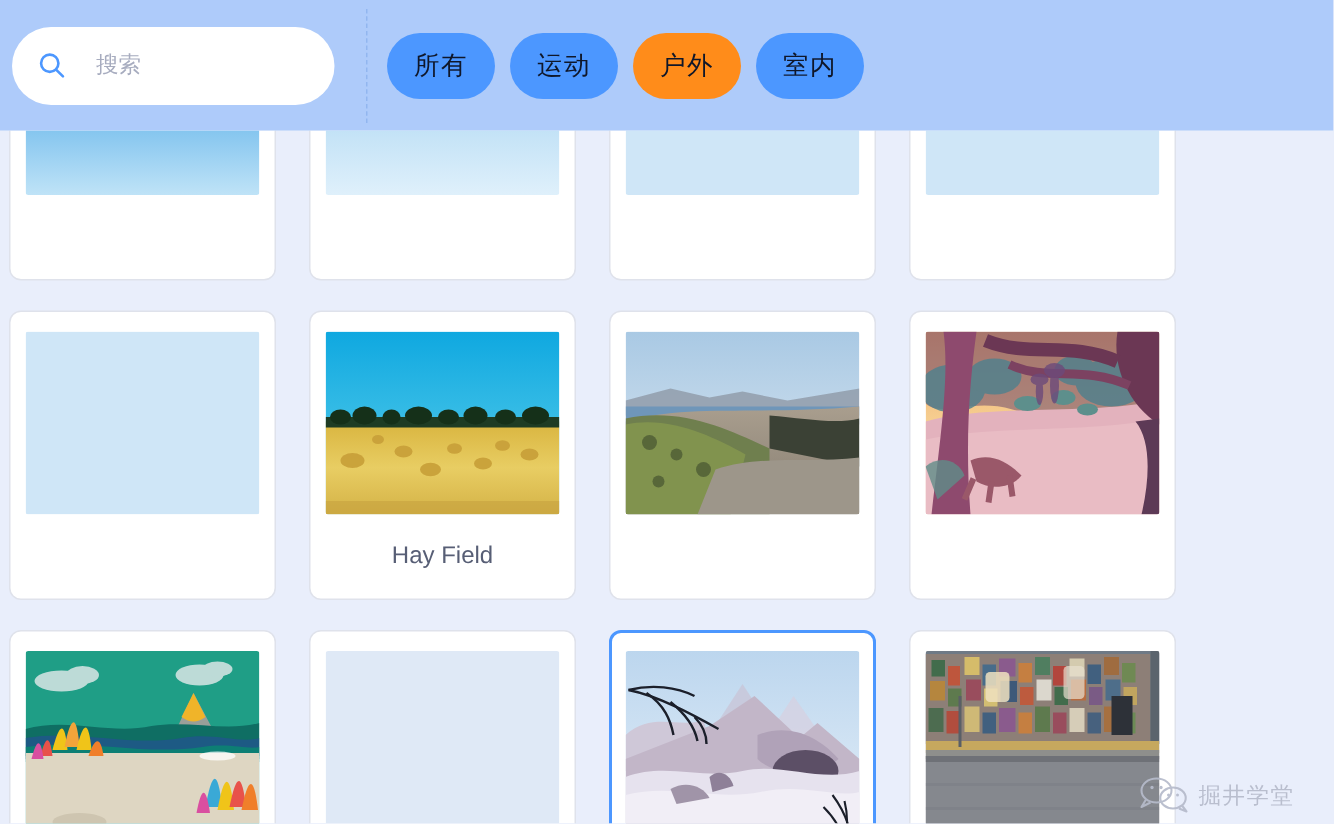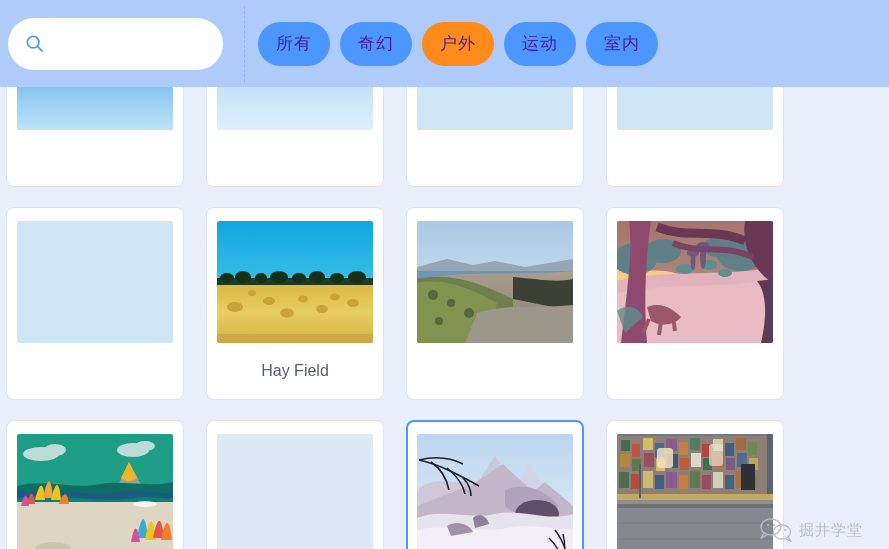--- a/index.html
+++ b/index.html
@@ -49,21 +49,21 @@
   }
 
   .pills { display: flex; align-items: center; gap: 10px; }
   .pill {
     height: 44px;
     min-width: 70px;
     padding: 0 18px;
     border: none;
     border-radius: 22px;
     background: #4c97ff;
-    color: #4c1d95;
+    color: #0f172a;
     font-family: "Liberation Sans", sans-serif;
     font-size: 17px;
     letter-spacing: 1px;
     cursor: pointer;
     display: flex; align-items: center; justify-content: center;
     white-space: nowrap;
   }
   .pill.active { background: #ff8c1a; }
 
   
@@ -132,29 +132,29 @@
 
 <div id="app">
 
   <div class="header">
 
     <div class="search-wrap">
       <svg class="search-icon" viewBox="0 0 24 24">
         <circle cx="10" cy="10" r="6.3" fill="none" stroke="#4c97ff" stroke-width="1.9"></circle>
         <line x1="14.6" y1="14.6" x2="19.6" y2="19.6" stroke="#4c97ff" stroke-width="1.9" stroke-linecap="round"></line>
       </svg>
+      <input class="search-input" type="text" placeholder="搜索" value="" style="">
     </div>
 
     <div class="divider"></div>
 
     <div class="pills">
       <button class="pill">所有</button>
-      <button class="pill">奇幻</button>
+      <button class="pill">运动</button>
       <button class="pill active">户外</button>
-      <button class="pill">运动</button>
       <button class="pill">室内</button>
     </div>
   </div>
 
   <div class="body">
     <div class="grid">
 
       <div class="card">
         <div class="thumb">
           <svg viewBox="0 0 156 122" preserveAspectRatio="none">

